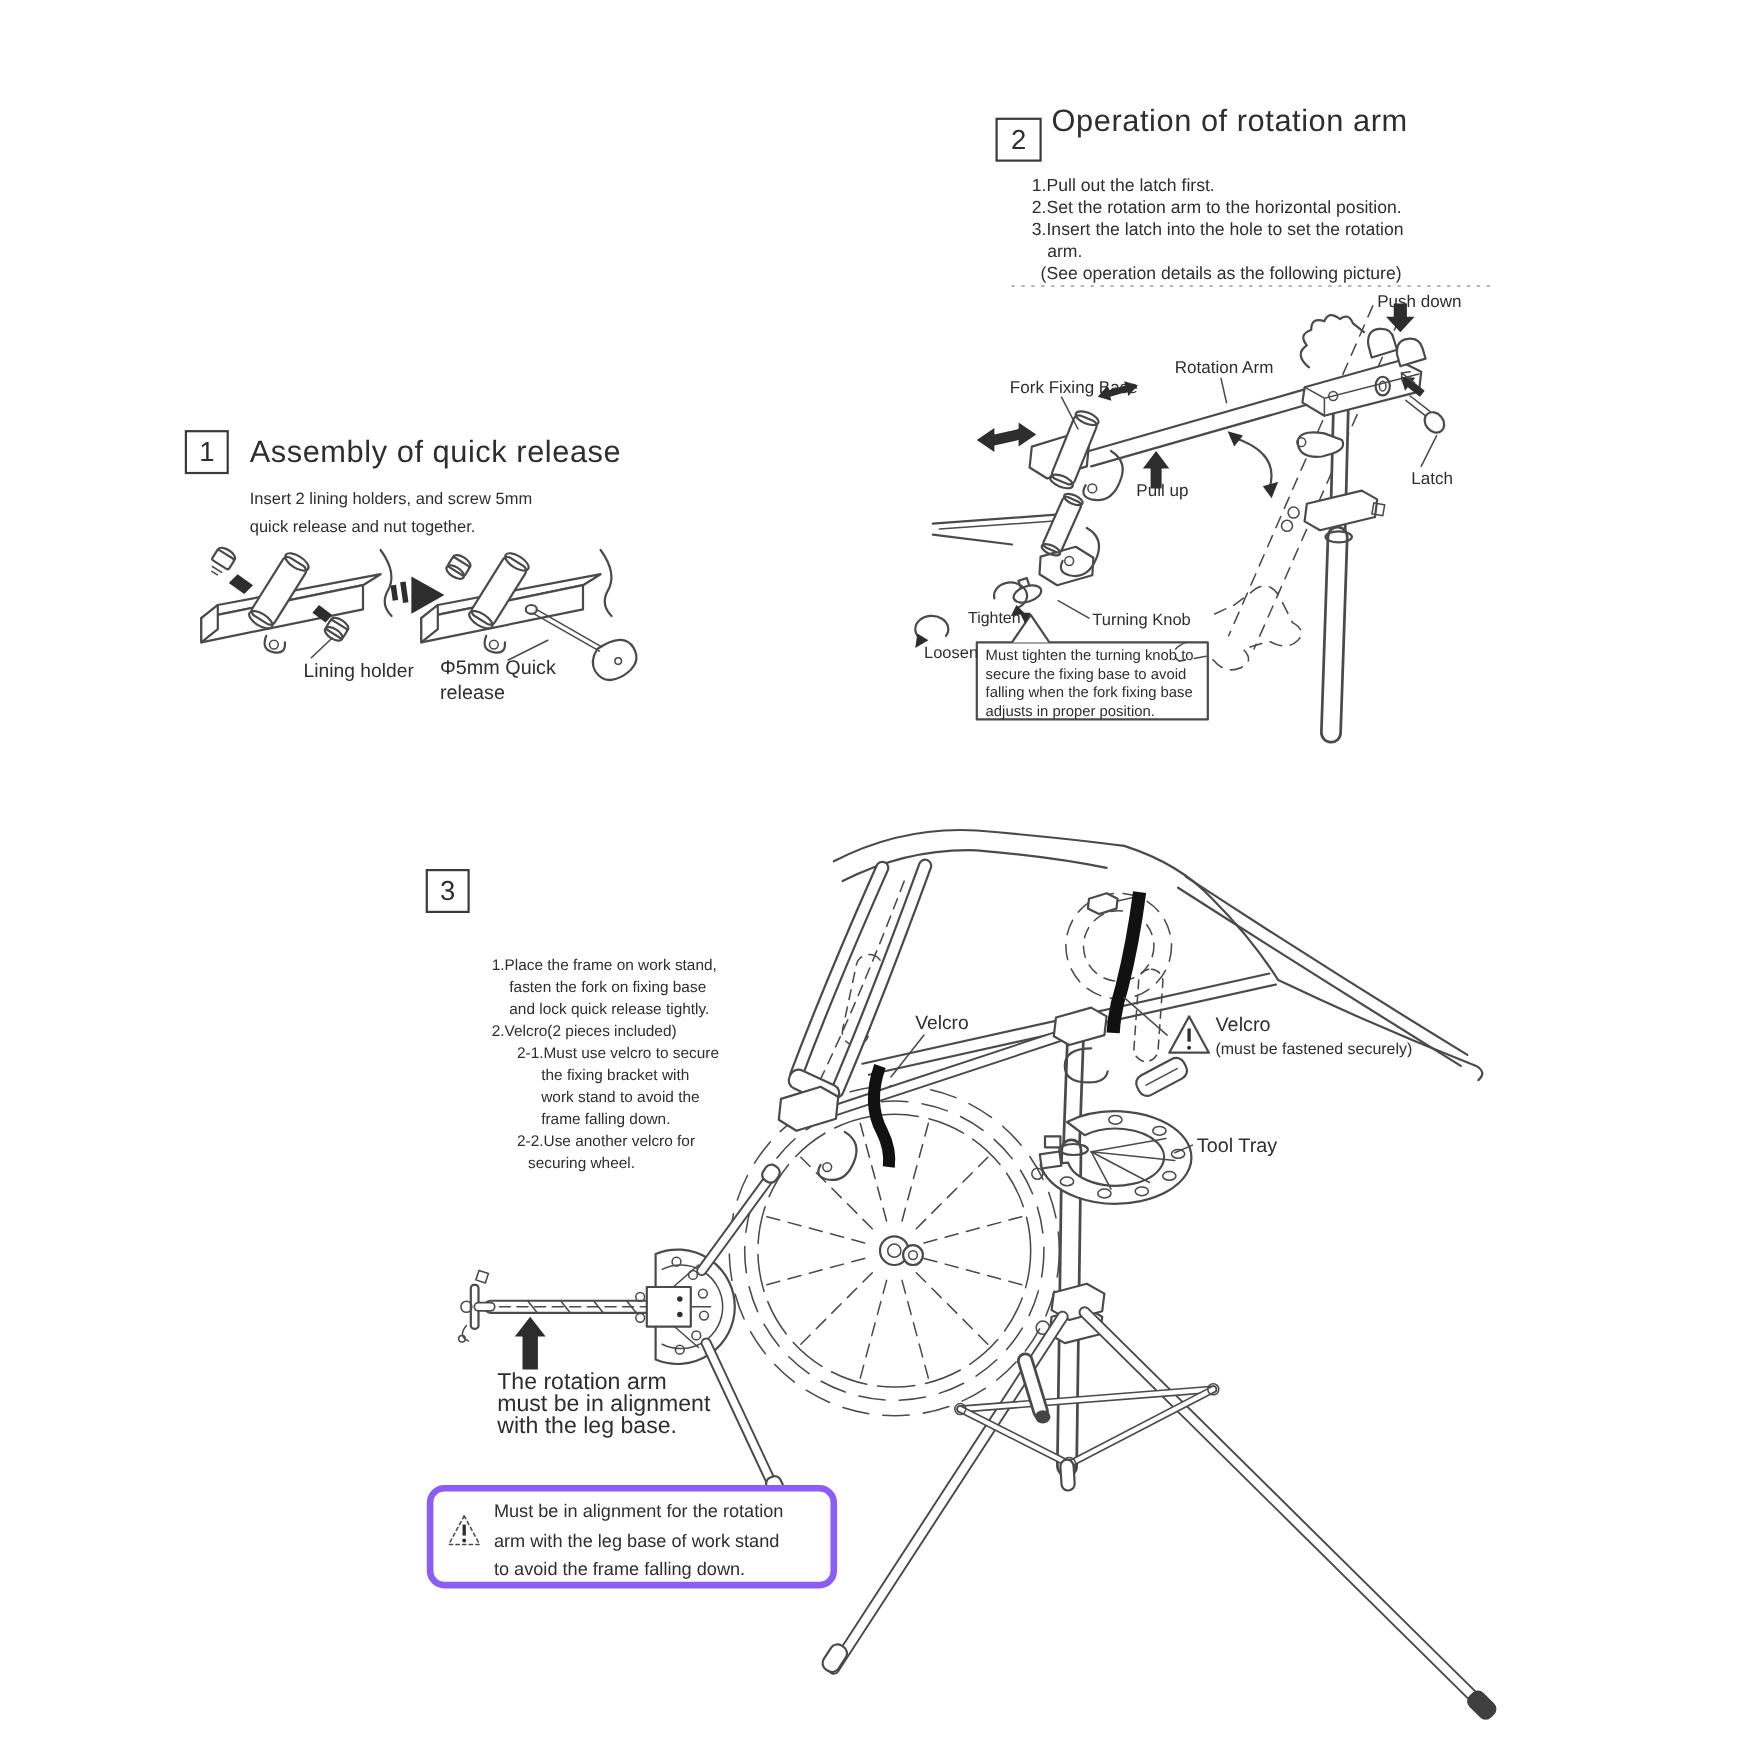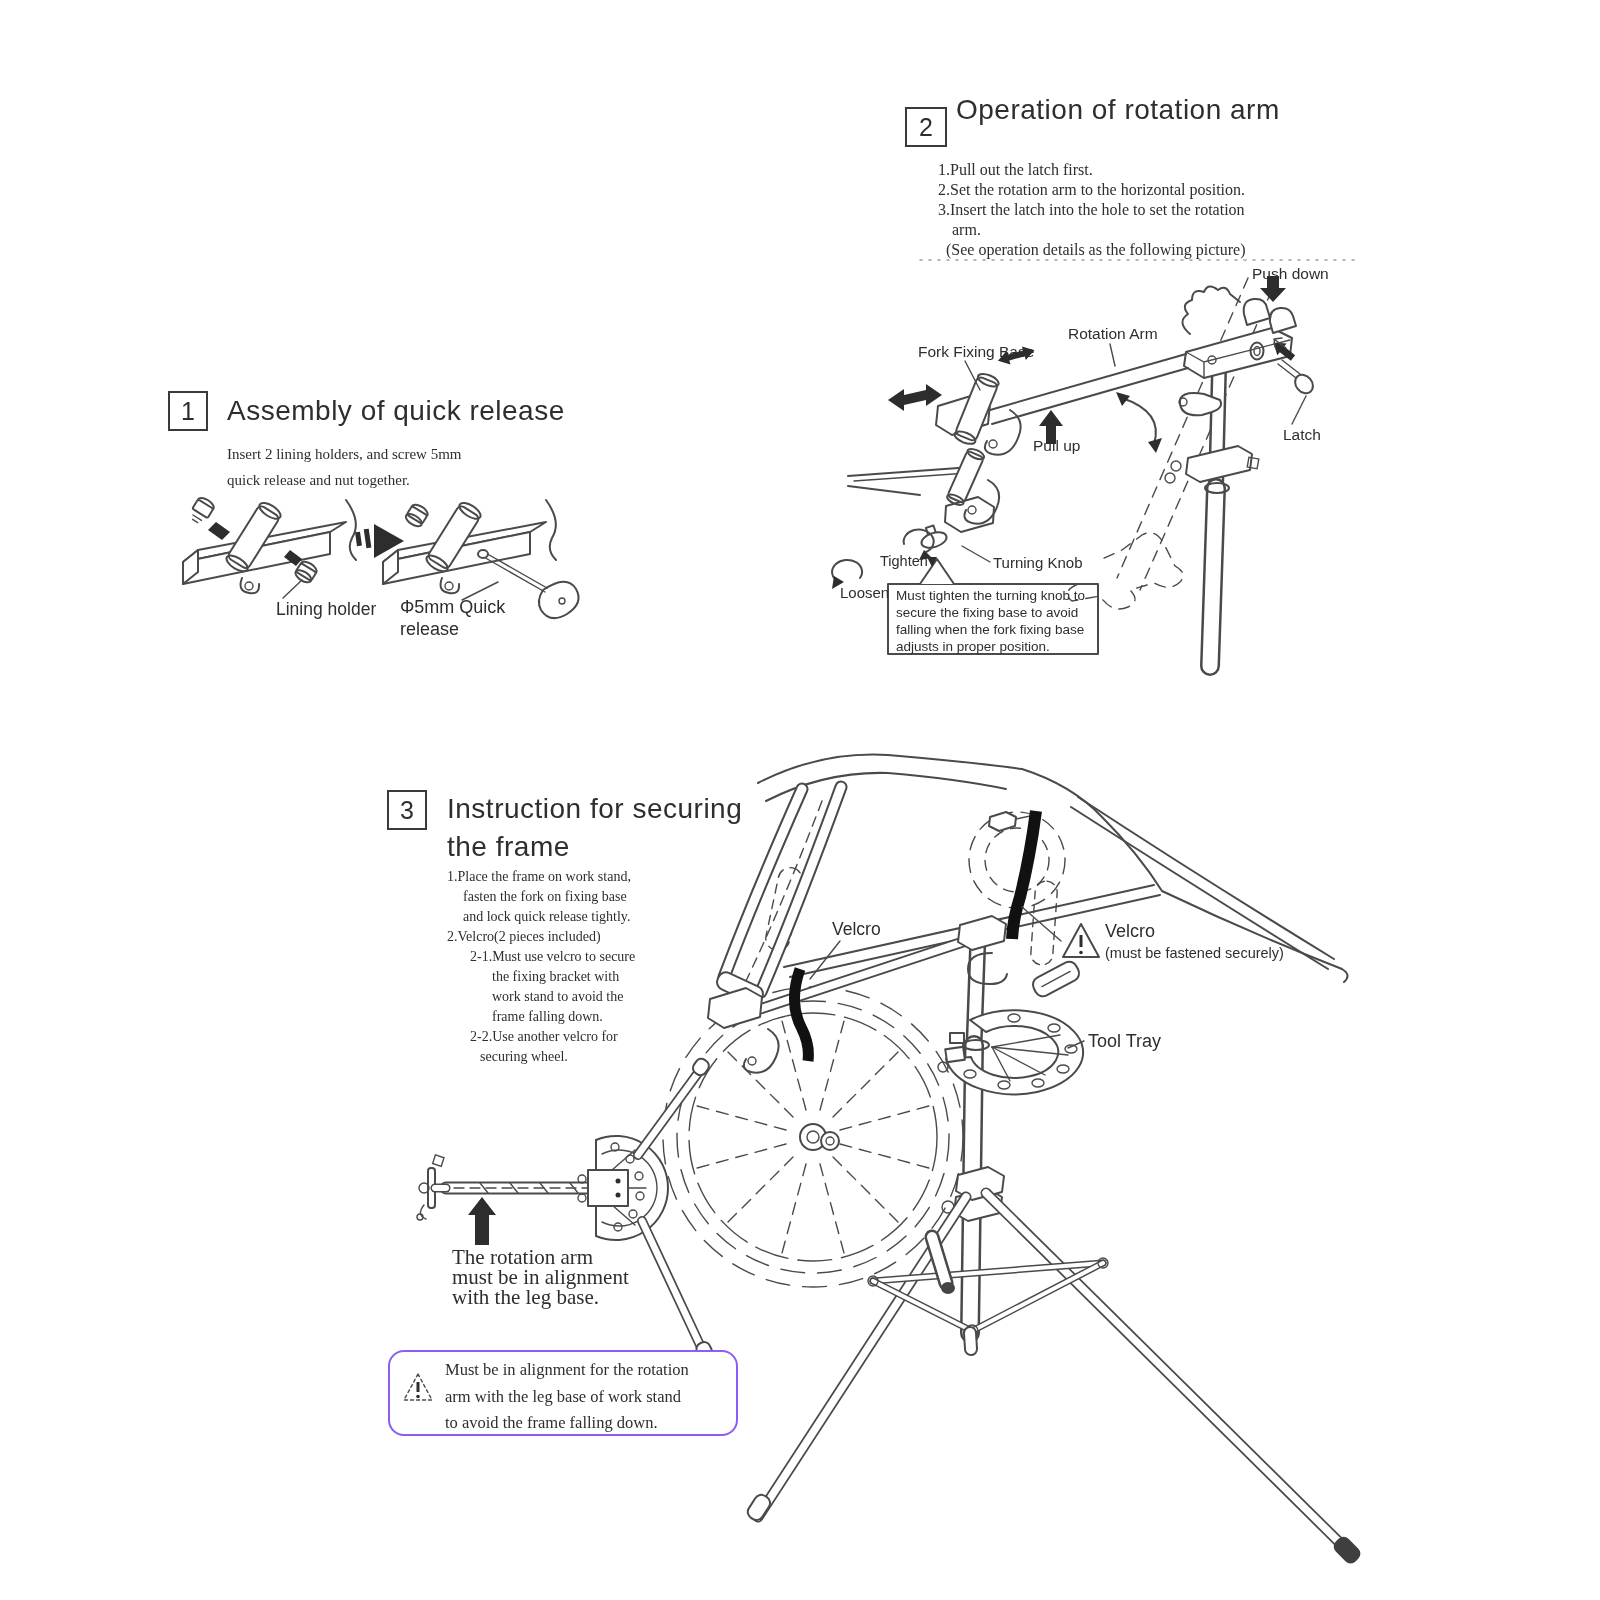--- a/index.html
+++ b/index.html
@@ -2,22 +2,22 @@
 <html><head>
 <meta charset="utf-8">
 <style>
   html,body{margin:0;padding:0;background:#fff;}
   .page{position:relative;width:1600px;height:1600px;background:#fff;overflow:hidden;
         font-family:"Liberation Sans", sans-serif;color:#2e2e2e;}
   .numbox{position:absolute;border:2px solid #3a3a3a;display:flex;align-items:center;
           justify-content:center;font-size:25px;color:#2e2e2e;background:#fff;}
   .h1{position:absolute;font-size:28px;letter-spacing:.5px;color:#2e2e2e;white-space:nowrap;}
   .bodytext{position:absolute;white-space:nowrap;color:#2e2e2e;}
-  .line{white-space:nowrap;font-family:Liberation Serif, serif;}
-  .warnbox{position:absolute;border:2px solid #8b5cf6;border-radius:16px;background:#fff;}
+  .line{white-space:nowrap;}
+  .warnbox{position:absolute;border:6px solid #8b5cf6;border-radius:16px;background:#fff;padding-left:15px;}
   svg{position:absolute;overflow:visible;}
   svg text{fill:#2e2e2e;}
   .ln{fill:none;stroke:#4a4a4a;stroke-width:2;stroke-linecap:round;stroke-linejoin:round;}
   .thin{fill:none;stroke:#4a4a4a;stroke-width:1.4;stroke-linecap:round;}
   .wfill{fill:#fff;stroke:#4a4a4a;stroke-width:2;stroke-linejoin:round;}
   .fillb{fill:#2d2d2d;stroke:none;}
   .dash{stroke-dasharray:11 8;}
   .dash2{stroke-dasharray:2 7;}
   .strap{fill:none;stroke:#111;stroke-linecap:butt;}
   .pipe-o{fill:none;stroke:#4a4a4a;stroke-linecap:round;}
@@ -219,24 +219,20 @@
     <text x="463" y="192" font-size="15.5">Latch</text>
     <text x="60" y="318" font-size="14.5">Tighten</text>
     <polygon class="fillb" points="107,309 117,309 112,319"></polygon>
     <text x="173" y="320" font-size="15">Turning Knob</text>
     <line class="thin" x1="170" y1="314" x2="142" y2="298"></line>
     <text x="20" y="350" font-size="15">Loosen</text>
   </svg>
 
   <div class="numbox" style="left:387px;top:790px;width:36px;height:36px">
     <span>3</span>
-  </div>
-  <div class="h1" style="left:447px;top:790px;line-height:38px">
-    <div>Instruction for securing</div>
-    <div>the frame</div>
   </div>
   <div class="bodytext" style="left:447px;top:867px;font-size:14px;line-height:20px">
     <div class="line">1.Place the frame on work stand,</div>
     <div class="line" style="padding-left:16px">fasten the fork on fixing base</div>
     <div class="line" style="padding-left:16px">and lock quick release tightly.</div>
     <div class="line">2.Velcro(2 pieces included)</div>
     <div class="line" style="padding-left:23px">2-1.Must use velcro to secure</div>
     <div class="line" style="padding-left:45px">the fixing bracket with</div>
     <div class="line" style="padding-left:45px">work stand to avoid the</div>
     <div class="line" style="padding-left:45px">frame falling down.</div>

